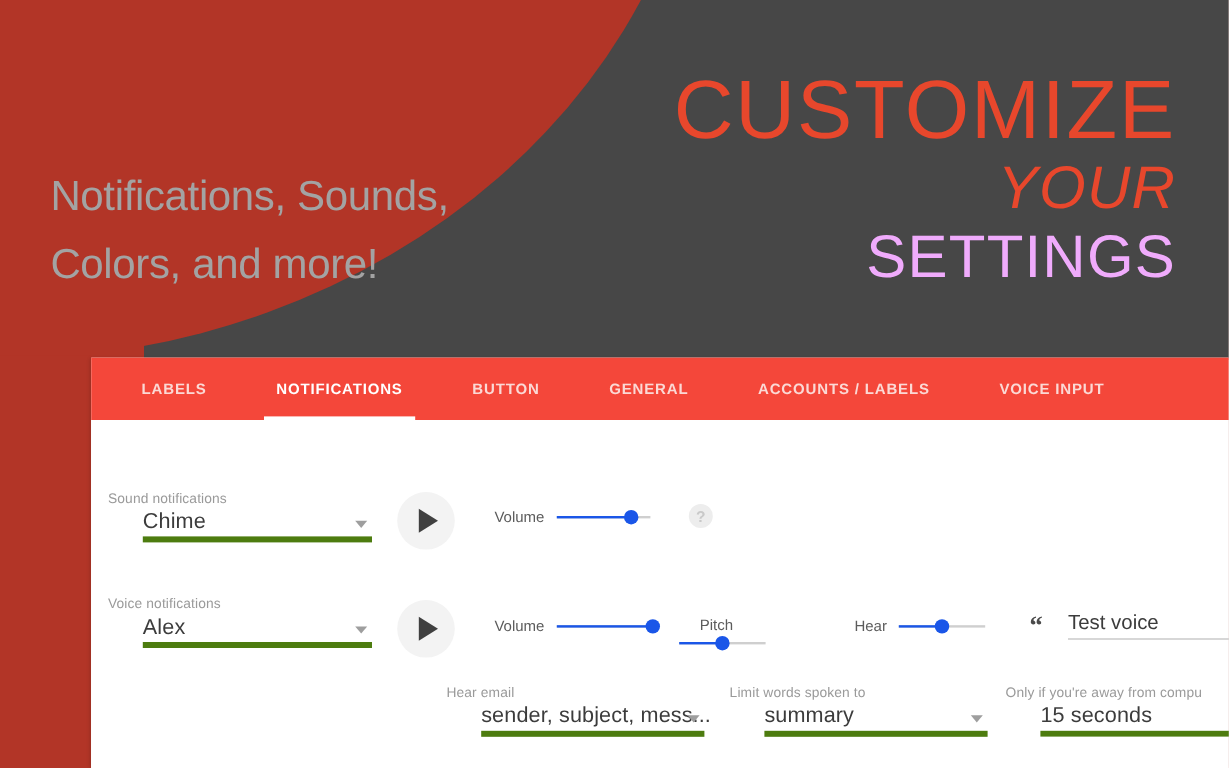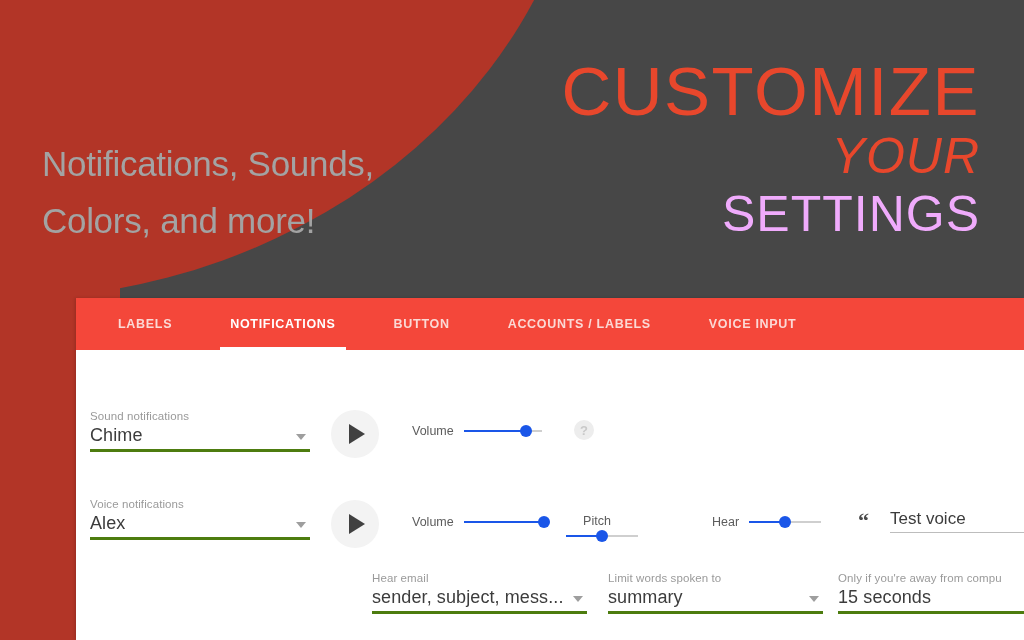--- a/index.html
+++ b/index.html
@@ -88,23 +88,23 @@
     background:#ffffff;
   }
 
   .field { position:absolute; }
   .field-label {
     font-size:11.5px; color:#9a9a9a; letter-spacing:.1px;
     white-space:nowrap;
   }
   .field-box {
     position:relative;
-    border-bottom:3px solid #4d7c0f;
+    border-bottom:5px solid #4d7c0f;
     height:30px;
-    display:flex; align-items:center;
+    display:flex; align-items:center;margin-left:29px;
   }
   .field-value {
     font-size:18px; color:#3c3c3c; white-space:nowrap;
     letter-spacing:.1px;
   }
   .caret {
     position:absolute; right:4px; top:12px;
     width:0; height:0;
     border-left:5.5px solid transparent;
     border-right:5.5px solid transparent;
@@ -201,20 +201,23 @@
     <div class="tab" style="margin-left:24px">
       <span>LABELS</span>
     </div>
     <div class="tab active" style="margin-left:22px">
       <span>NOTIFICATIONS</span>
     </div>
     <div class="tab" style="margin-left:22px">
       <span>BUTTON</span>
     </div>
     <div class="tab" style="margin-left:22px">
+      <span>GENERAL</span>
+    </div>
+    <div class="tab" style="margin-left:22px">
       <span>ACCOUNTS / LABELS</span>
     </div>
     <div class="tab" style="margin-left:22px">
       <span>VOICE INPUT</span>
     </div>
   </div>
 
   <div id="content">
 
     <div class="field" style="left:14px; top:60px; width:220px;">

